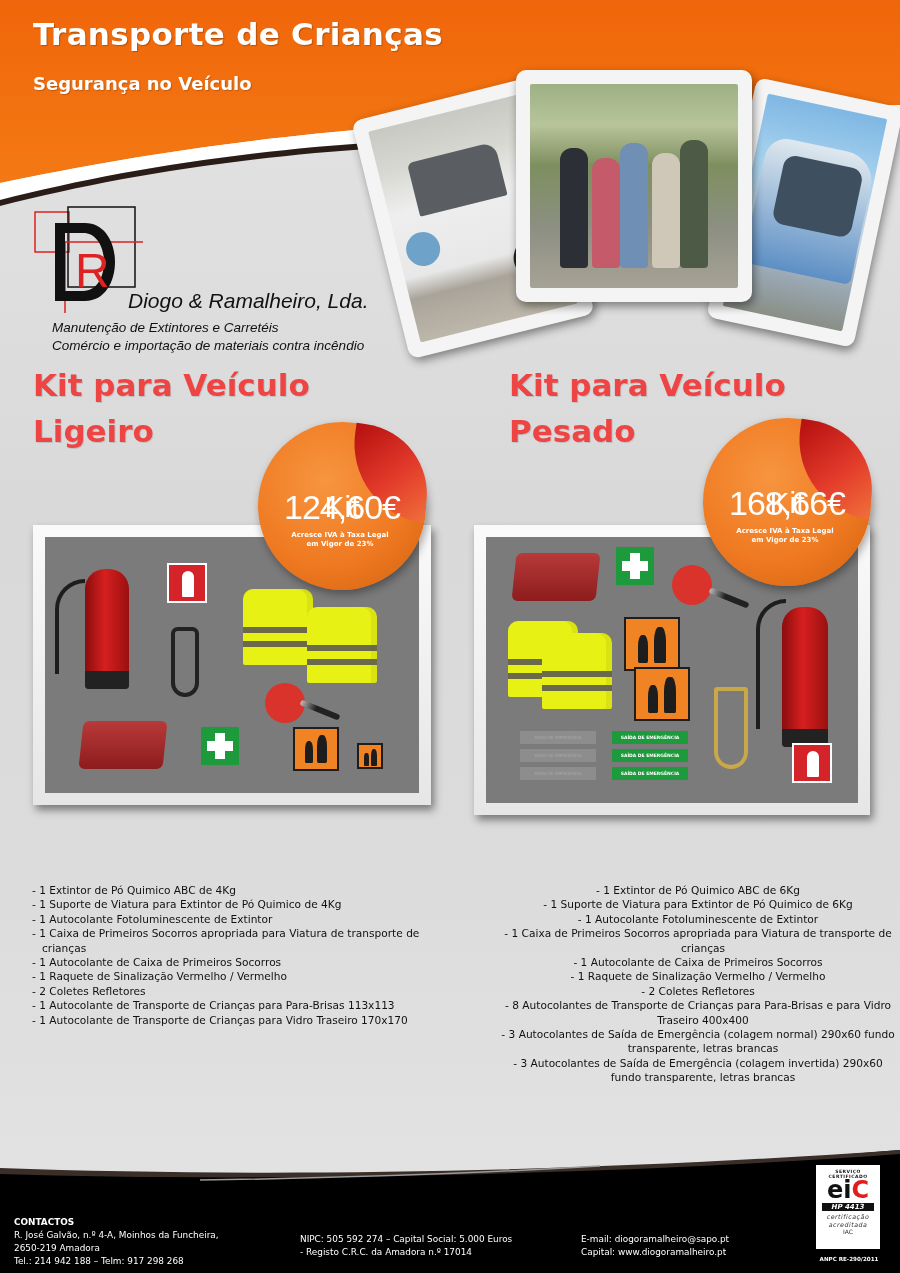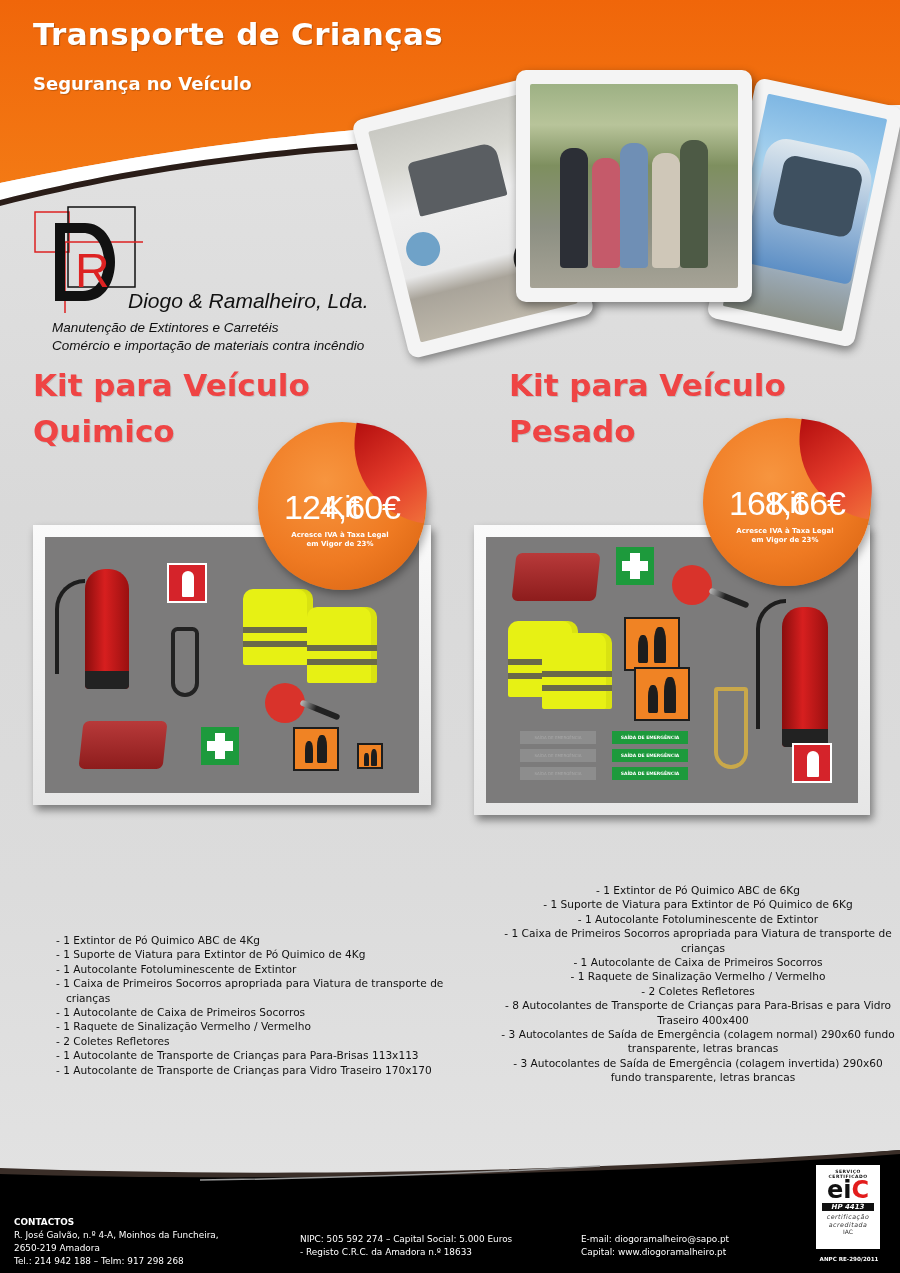--- a/index.html
+++ b/index.html
@@ -119,21 +119,21 @@
   .holder { width: 28px; height: 70px; border: 4px solid #222; border-radius: 14px 14px 30px 30px; }
   .holder-gold { width: 34px; height: 82px; border: 4px solid #c9a84a; border-radius: 6px 6px 30px 30px; }
   .child-sign { background: #f08324; border: 2px solid #1d1d1d; }
   .child-sign .fig { position: absolute; background: #1d1d1d; border-radius: 40% 40% 10% 10%; }
   .sticker-green { width: 76px; height: 13px; background: #1d9a3c; color: #fff; font-size: 4.5px; font-weight: bold; text-align: center; line-height: 13px; }
   .sticker-clear { width: 76px; height: 13px; background: #8d8d8d; color: #a8a8a8; font-size: 4px; text-align: center; line-height: 13px; }
 
   
   .kit-list { position: absolute; list-style: none; font-family: "DejaVu Sans", sans-serif; font-size: 10.6px; line-height: 14.4px; color: #111; }
   .kit-list li { padding-left: 10px; text-indent: -10px; }
-  .kit-list-left { left: 32px; top: 933px; width: 430px; margin-left: 24px; }
+  .kit-list-left { left: 32px; top: 883px; width: 430px; }
   .kit-list-right { left: 498px; top: 883px; width: 400px; text-align: center; }
 
   
   .footer-wave { position: absolute; left: 0; top: 1150px; width: 900px; height: 50px; }
   .footer { position: absolute; left: 0; top: 1185px; width: 900px; height: 88px; background: #000; }
   .footer-text { position: absolute; color: #fff; font-family: "DejaVu Sans", sans-serif; font-size: 8.9px; line-height: 13px; }
   .footer-contact { left: 14px; top: 1216px; }
   .footer-contact .heading { font-weight: bold; }
   .footer-legal { left: 300px; top: 1233px; }
   .footer-web { left: 581px; top: 1233px; }
@@ -198,21 +198,21 @@
   <rect x="32" y="39" width="80" height="76" fill="none" stroke="#d22" stroke-width="1.5"></rect>
   <path d="M22,20 H52 C92,20 92,98 52,98 H22 Z M32,30 V88 H50 C78,88 78,30 50,30 Z" fill="#111"></path>
   <text x="42" y="84" font-family="Liberation Sans, sans-serif" font-size="48" fill="#d22">R</text>
 </svg>
 <div class="company-name">Diogo &amp; Ramalheiro, Lda.</div>
 <div class="tagline tagline-1">Manutenção de Extintores e Carretéis</div>
 <div class="tagline tagline-2">Comércio e importação de materiais contra incêndio</div>
 
 <div class="kit-title kit-title-left">
   <div>Kit para Veículo</div>
-  <div>Quimico</div>
+  <div>Ligeiro</div>
 </div>
 <div class="kit-title kit-title-right">
   <div>Kit para Veículo</div>
   <div>Pesado</div>
 </div>
 
 <div class="badge badge-left">
   <div class="curl"></div>
   <div class="kit-label">Kit</div>
   <div class="price">124,60€</div>
@@ -315,21 +315,21 @@
 <div class="footer"></div>
 
 <div class="footer-text footer-contact">
   <div class="heading">CONTACTOS</div>
   <div>R. José Galvão, n.º 4-A, Moinhos da Funcheira,</div>
   <div>2650-219 Amadora</div>
   <div>Tel.: 214 942 188 – Telm: 917 298 268</div>
 </div>
 <div class="footer-text footer-legal">
   <div>NIPC: 505 592 274 – Capital Social: 5.000 Euros</div>
-  <div>- Registo C.R.C. da Amadora n.º 18633</div>
+  <div>- Registo C.R.C. da Amadora n.º 17014</div>
 </div>
 <div class="footer-text footer-web">
   <div>E-mail: diogoramalheiro@sapo.pt</div>
   <div>Capital: www.diogoramalheiro.pt</div>
 </div>
 
 <div class="cert">
   <div class="arc">SERVIÇO CERTIFICADO</div>
   <div class="eic"><span>ei</span><span class="c">C</span></div>
   <div class="hp">HP 4413</div>

